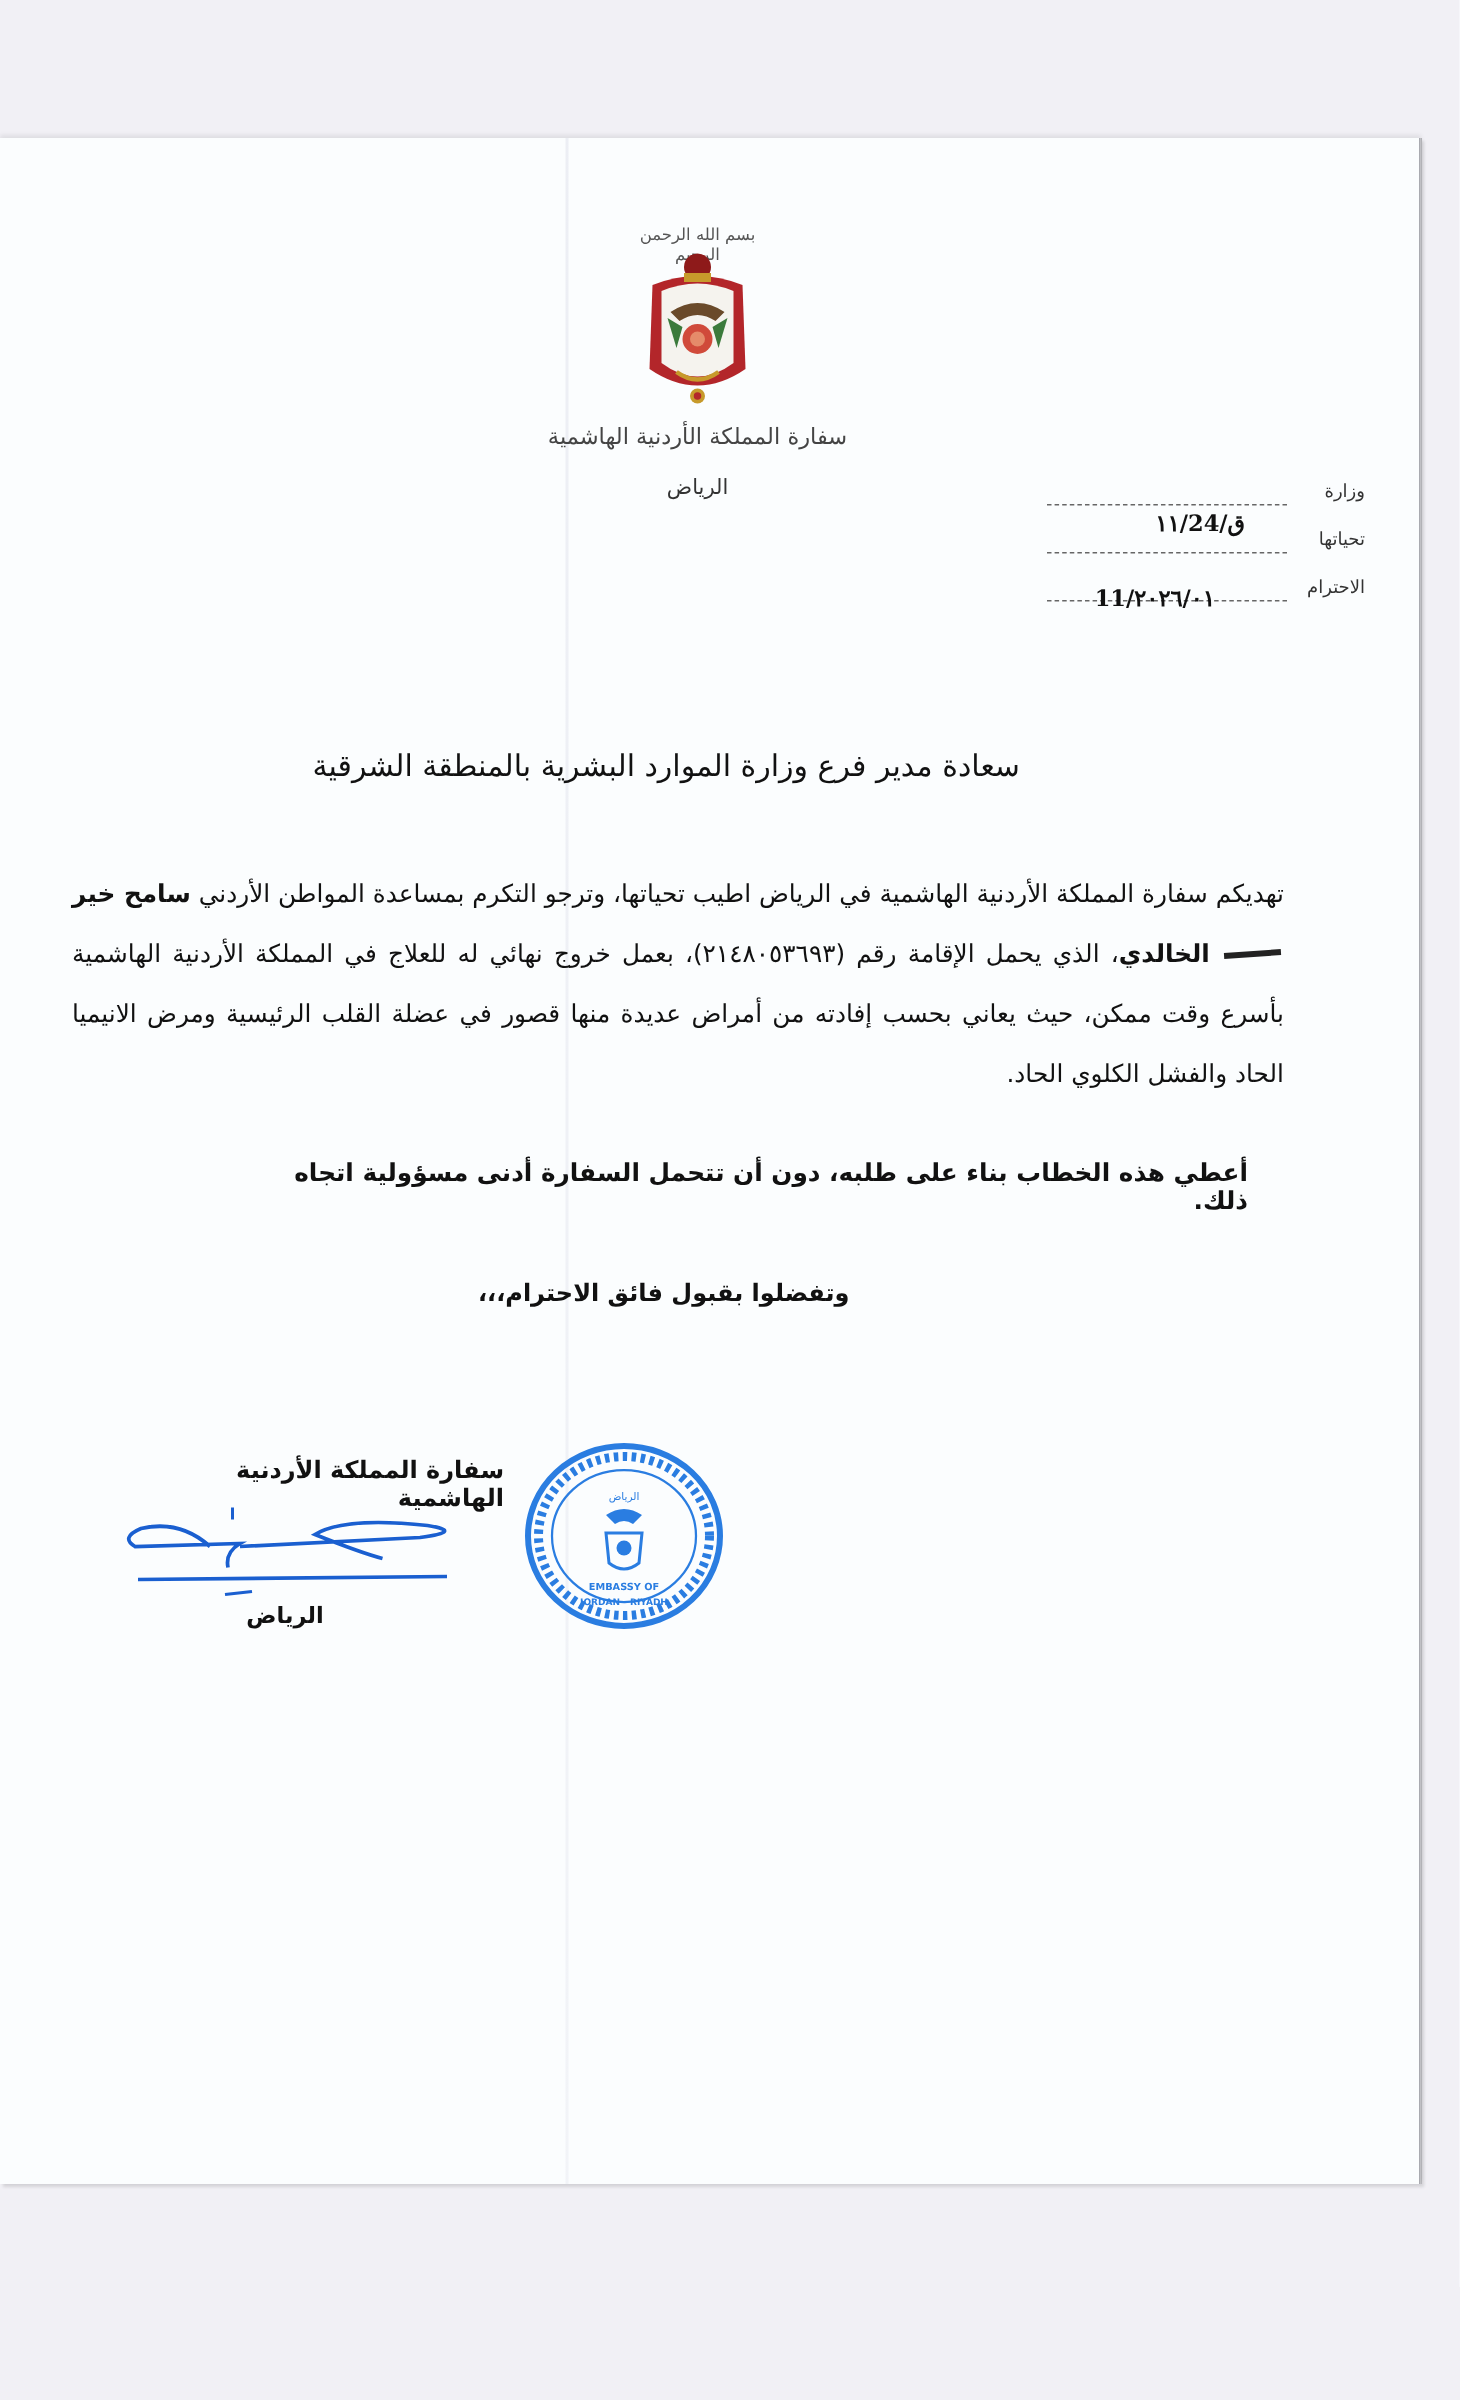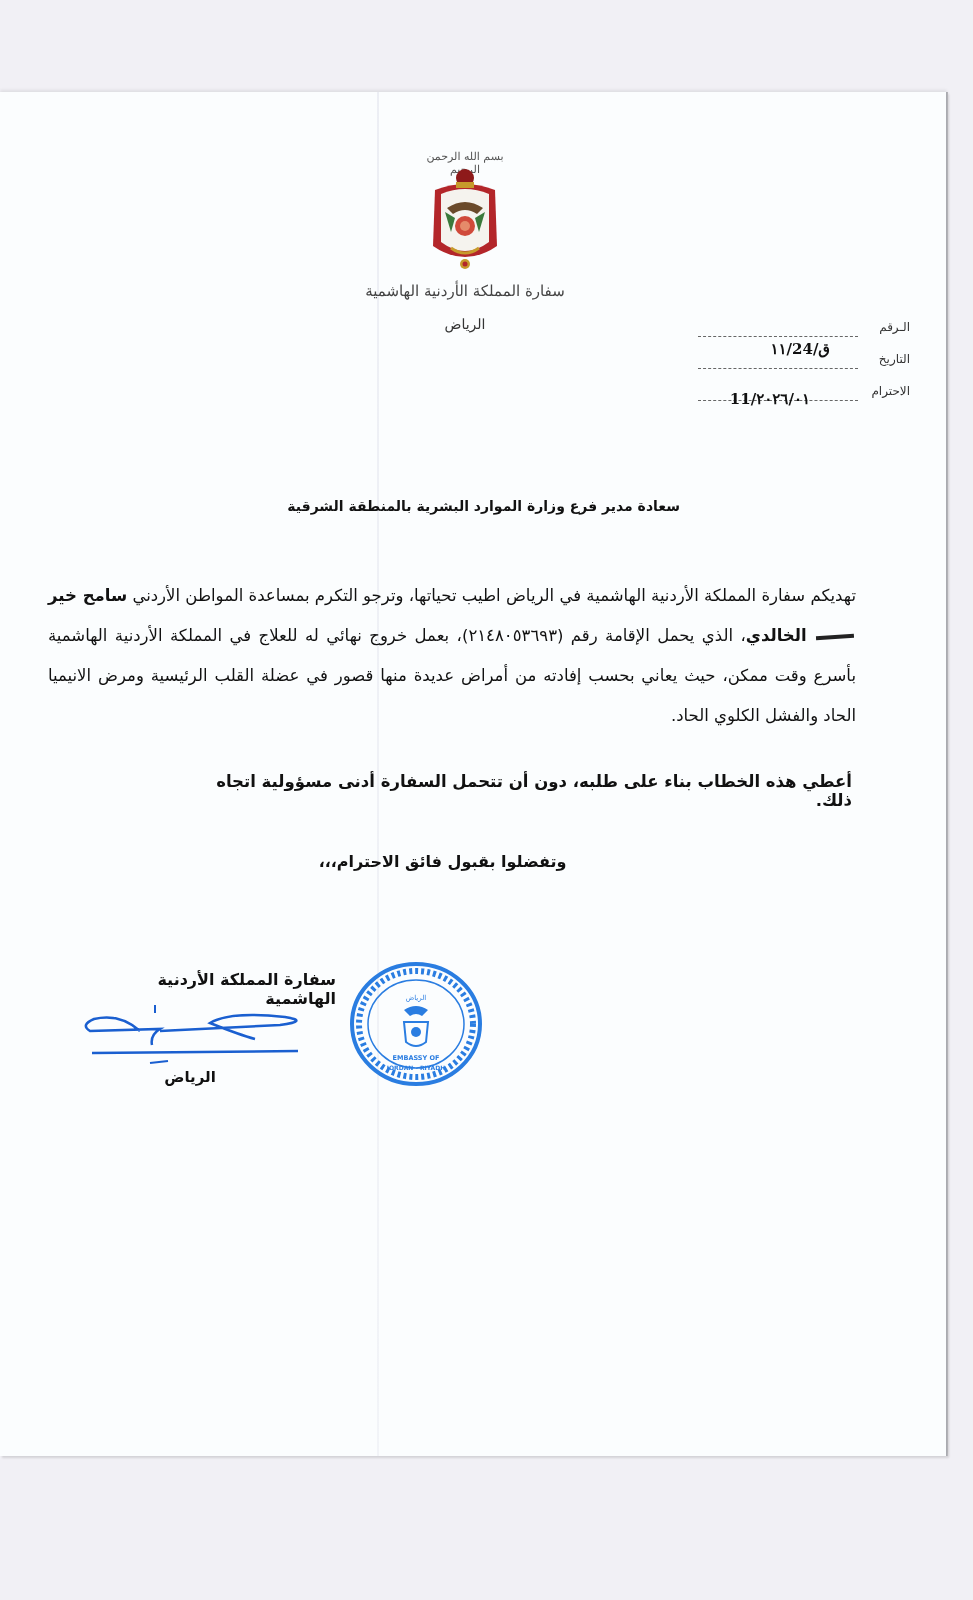--- a/index.html
+++ b/index.html
@@ -42,33 +42,33 @@
     }
     .ref-dots {
       position:absolute; right:52px; top:16px; width:160px;
       border-bottom:1px dashed #666;
     }
     .ref-value {
       position:absolute; font-family:"DejaVu Serif", serif; font-weight:bold; font-size:15px; color:#111;
     }
     .addressee {
       left:180px; top:498px; width:500px; direction:rtl;
-      font-weight:bold; font-size:14px;
+      font-weight:normal; font-size:20px;
     }
     .body-para {
       left:48px; top:576px; width:808px; direction:rtl; text-align:justify;
       font-size:16.5px; line-height:40px; text-align-last:right;
     }
     .body-para b { font-weight:bold; }
     .redact {
       display:inline-block; width:38px; height:4px; background:#222; vertical-align:middle;
       transform:rotate(-4deg); margin:0 2px;
     }
     .para2 {
-      left:192px; top:772px; width:660px; direction:rtl; text-align:right;
+      left:172px; top:772px; width:660px; direction:rtl; text-align:right;
       font-weight:bold; font-size:16.5px;
     }
     .closing {
       left:300px; top:852px; width:285px; direction:rtl; text-align:center;
       font-weight:bold; font-size:16px;
     }
     .sig-title {
       left:88px; top:970px; width:248px; direction:rtl; text-align:right;
       font-weight:bold; font-size:16px;
     }
@@ -101,26 +101,26 @@
   <path d="M26 80 Q40 90 54 80" stroke="#c79a2b" stroke-width="3" fill="none"></path>
   <circle cx="40" cy="96" r="5" fill="#c79a2b"></circle>
   <circle cx="40" cy="96" r="2.5" fill="#b3262a"></circle>
 </svg>
 
 <div class="abs embassy-head">سفارة المملكة الأردنية الهاشمية</div>
 <div class="abs city-head">الرياض</div>
 
 <div class="abs ref-block">
   <div class="ref-row">
-    <span class="ref-label">الـرقم</span>
+    <span class="ref-label">وزارة</span>
     <span class="ref-dots"></span>
     <span class="ref-value" style="right:80px; top:20px;">ق/١١/24</span>
   </div>
   <div class="ref-row">
-    <span class="ref-label">التاريخ</span>
+    <span class="ref-label">تحياتها</span>
     <span class="ref-dots"></span>
   </div>
   <div class="ref-row">
     <span class="ref-label">الاحترام</span>
     <span class="ref-dots"></span>
     <span class="ref-value" style="right:100px; top:6px;">٢٠٢٦/٠١/11</span>
   </div>
 </div>
 
 <div class="abs addressee">سعادة مدير فرع وزارة الموارد البشرية بالمنطقة الشرقية</div>

